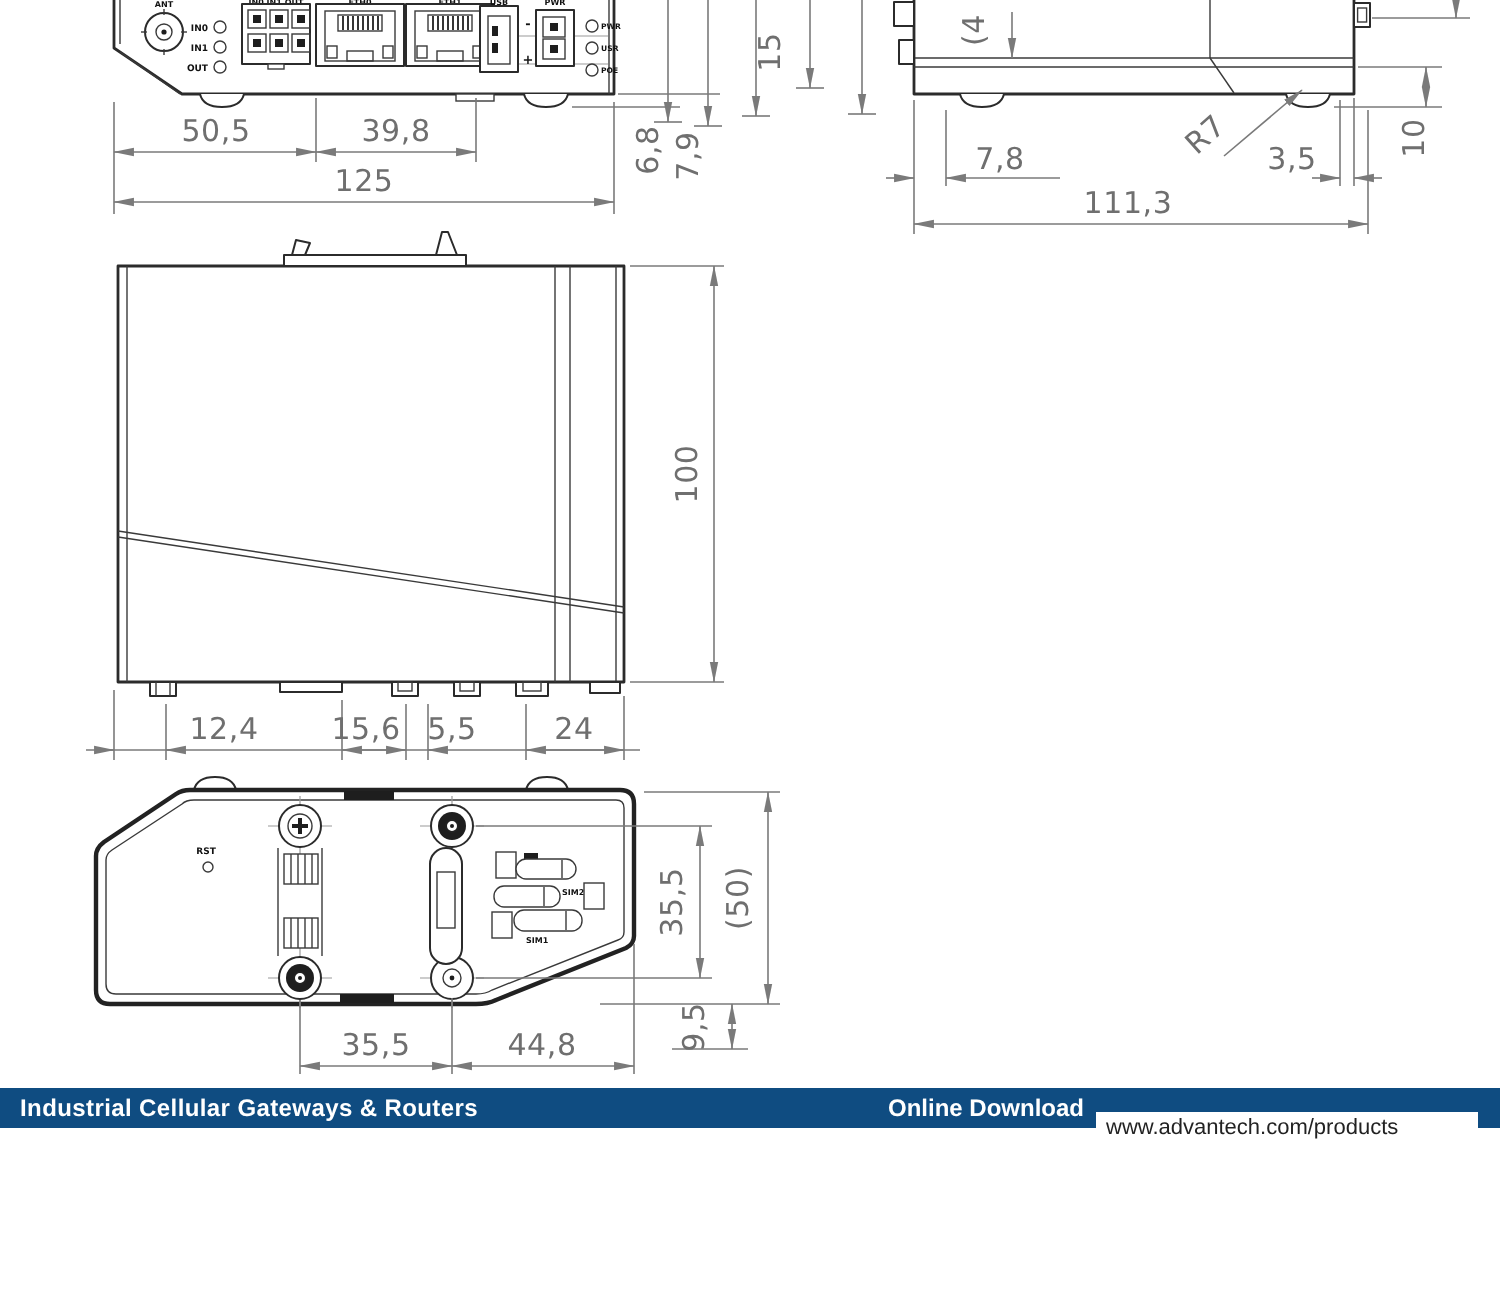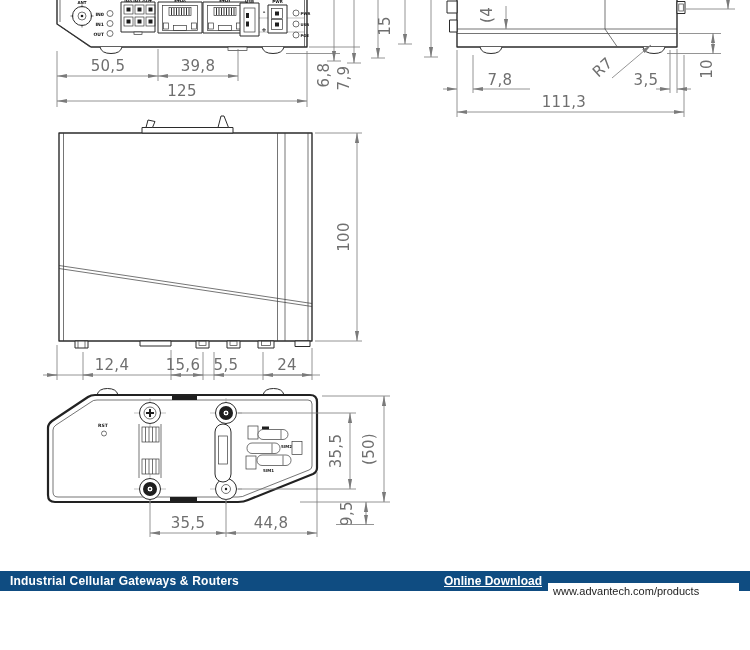--- a/index.html
+++ b/index.html
@@ -13,26 +13,26 @@
   .thin{stroke:#3a3a3a;stroke-width:0.7;fill:none;}
   .seam{stroke:#9a9a9a;stroke-width:0.6;fill:none;}
   .dimline{stroke:#7a7a7a;stroke-width:0.8;fill:none;}
   .wf{fill:#ffffff;}
   .dark{fill:#1e1e1e;stroke:none;}
   text.dim{fill:#6f6f6f;font-size:15px;letter-spacing:.3px;font-family:"DejaVu Sans",sans-serif;}
   text.tiny{fill:#111;font-weight:bold;font-size:4px;font-family:"DejaVu Sans",sans-serif;}
   text.tiny5{fill:#111;font-weight:bold;font-size:4.5px;font-family:"DejaVu Sans",sans-serif;}
   text.pol{fill:#111;font-weight:bold;font-size:6.5px;font-family:"DejaVu Sans",sans-serif;}
   
-  .footer{position:absolute;left:0;top:571px;width:750px;height:20px;background:#0f4c81;
+  .footer{position:absolute;left:0;top:544px;width:750px;height:20px;background:#0f4c81;
           display:flex;align-items:center;color:#fff;
           font-family:"Liberation Sans",sans-serif;font-weight:bold;font-size:12px;}
   .footer .cat{padding-left:10px;letter-spacing:.2px;white-space:nowrap;}
   .footer .sp{flex:1;}
-  .footer .dl{margin-right:6px;white-space:nowrap;text-decoration:underline;}
+  .footer .dl{margin-right:6px;white-space:nowrap;}
   .urlbox{width:191px;height:15px;background:#fff;margin-right:11px;display:flex;align-items:center;
           padding-left:5px;box-sizing:border-box;margin-top:19px;}
   .urlbox span{color:#222;font-weight:normal;font-size:11px;white-space:nowrap;
           font-family:"Liberation Sans",sans-serif;}
 </style>
 </head>
 <body>
 
 <div class="canvas">
 <svg width="750" height="650" viewBox="0 0 750 650">

